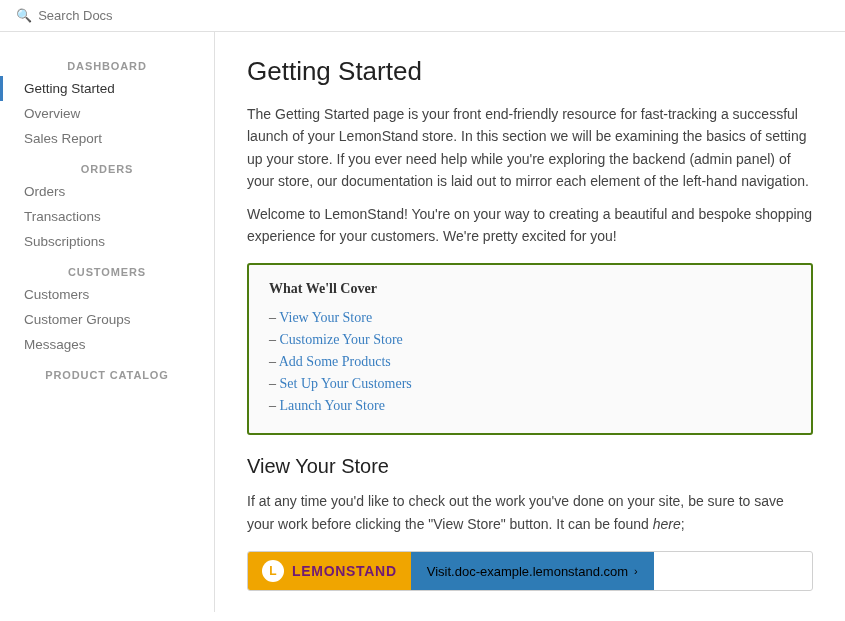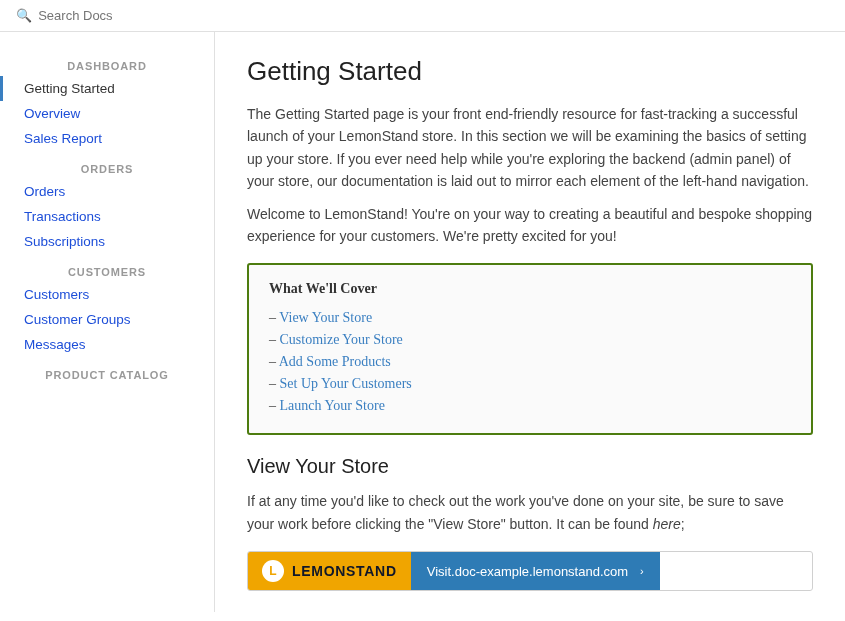--- a/index.html
+++ b/index.html
@@ -58,21 +58,21 @@
       padding: 12px 16px 4px 16px;
       text-transform: uppercase;
       text-align: center;
     }
 
     .sidebar-item {
       display: flex;
       align-items: center;
       padding: 5px 16px 5px 24px;
       font-size: 13.5px;
-      color: #1d4ed8;
+      color: #737373;
       cursor: pointer;
       position: relative;
       text-decoration: none;
     }
     .sidebar-item.active {
       color: #333;
       font-weight: 500;
     }
     .sidebar-item.active::before {
       content: '';
@@ -173,34 +173,34 @@
       align-items: center;
       justify-content: center;
       font-size: 12px;
       font-weight: 700;
       color: #f0a500;
     }
 
     .lemonstand-logo-text {
       font-size: 14px;
       font-weight: 700;
-      color: #0f172a;
+      color: #701a75;
       letter-spacing: 0.05em;
       text-transform: uppercase;
     }
 
     .lemonstand-visit-btn {
       background: #2e7bb5;
-      color: #ffffff;
+      color: #000000;
       font-size: 13px;
       padding: 0 16px;
       height: 100%;
       display: flex;
       align-items: center;
-      gap: 12px;
+      gap: 6px;
       cursor: pointer;
       justify-content: flex-end;
     }
 
     .chevron-right {
       font-size: 11px;
     }
   </style>
 </head>
 <body>

